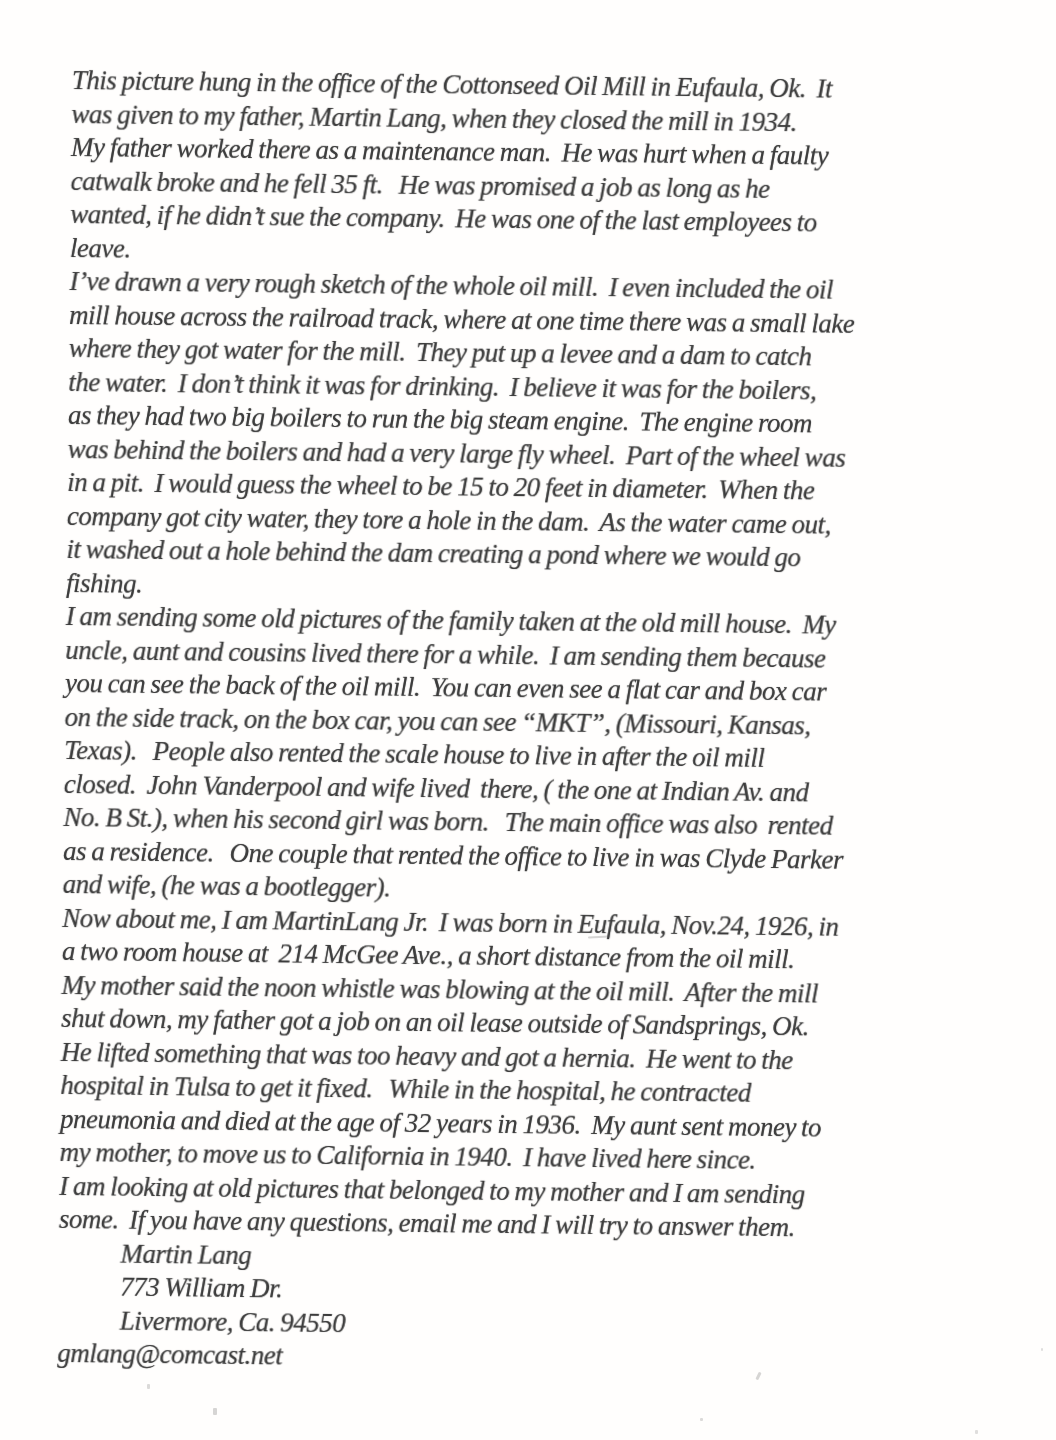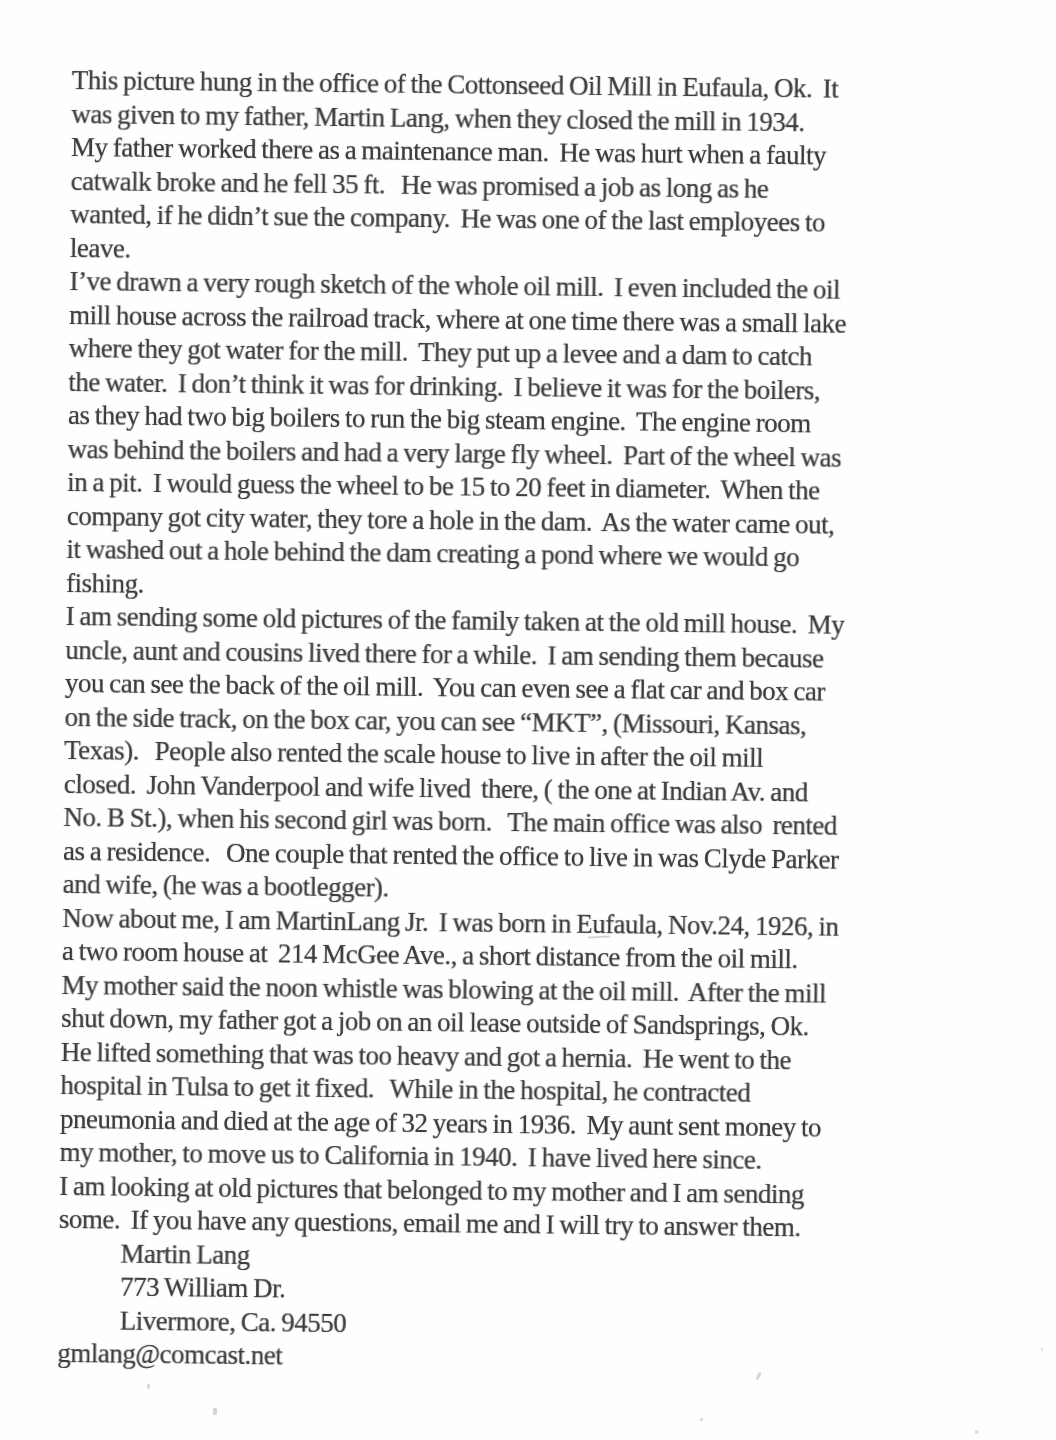--- a/index.html
+++ b/index.html
@@ -3,20 +3,21 @@
 <meta charset="utf-8">
 <style>
   html, body { margin: 0; padding: 0; background: #ffffff; }
   .page {
     position: relative;
     width: 1056px;
     height: 1440px;
     background: #fffefd;
     overflow: hidden;
     font-family: "Liberation Serif", "DejaVu Serif", serif;
+    font-style: italic;
   }
   .letter {
     position: absolute;
     left: 72px;
     top: 64px;
     width: 945px;
     transform: rotate(0.65deg);
     transform-origin: 0 0;
     color: #3c3c3c;
     font-size: 27px;

